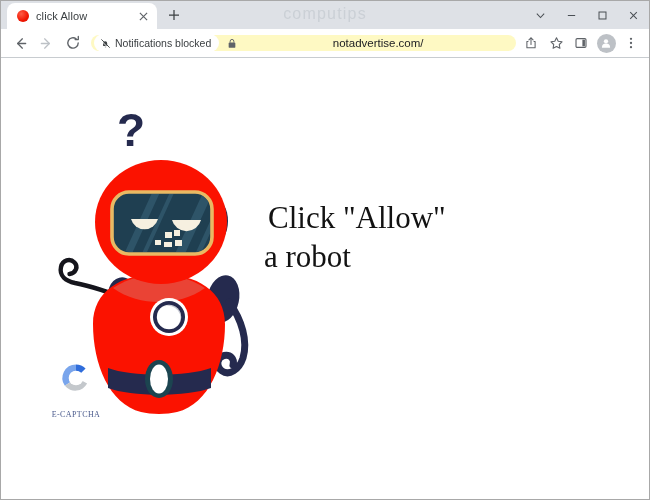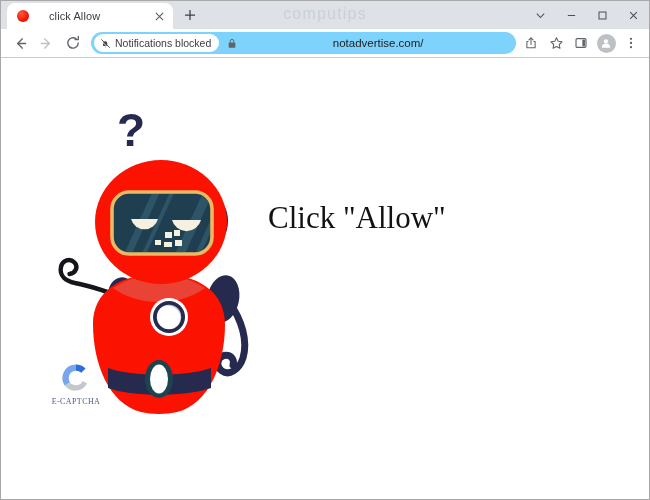--- a/index.html
+++ b/index.html
@@ -31,27 +31,27 @@
     background: #dee1e6;
     display: flex;
     align-items: flex-end;
     flex: 0 0 28px;
     padding-left: 6px;
   }
 
   .tab {
     position: relative;
     height: 26px;
-    width: 166px;
+    width: 150px;
     background: #ffffff;
     border-radius: 8px 8px 0 0;
     display: flex;
     align-items: center;
     padding: 0 6px 0 10px;
-    gap: 20px;
+    gap: 7px;
     z-index: 2;
   }
 
   .tab-favicon {
     width: 12px;
     height: 12px;
     border-radius: 50%;
     background: radial-gradient(circle at 35% 32%, #ff5b44 0%, #f01400 62%, #d11000 100%);
     flex: 0 0 12px;
   }
@@ -141,22 +141,22 @@
     justify-content: center;
     border-radius: 50%;
     color: #5f6368;
     flex: 0 0 25px;
   }
 
   .nav-btn.disabled { color: #bdc1c6; }
 
   #omnibox {
     flex: 1 1 auto;
-    height: 22px;
-    background: #7dd3fc;
+    height: 16px;
+    background: #fef9c3;
     border-radius: 11px;
     display: flex;
     align-items: center;
     margin-left: 5px;
     margin-right: 2px;
     padding-left: 3px;
     padding-right: 2px;
     min-width: 0;
   }
 
@@ -247,21 +247,21 @@
   .headline-line-3 { padding-left: 8px; }
 
   #captcha-badge {
     position: absolute;
     left: 42px;
     top: 303px;
     width: 66px;
     display: flex;
     flex-direction: column;
     align-items: center;
-    gap: 2px;
+    gap: 15px;
   }
 
   #captcha-label {
     font-family: "Liberation Serif", serif;
     font-size: 8px;
     letter-spacing: .4px;
     color: #4a5a8c;
   }
 </style>
 </head>
@@ -470,20 +470,21 @@
             <rect x="116" y="144" width="6" height="5"></rect>
             <rect x="125" y="146" width="8" height="5"></rect>
             <rect x="136" y="144" width="7" height="6"></rect>
           </g>
         </g>
       </svg>
     </div>
 
     <div id="headline-block">
       <div class="headline-line-1">Click "Allow"</div>
+      <div class="headline-line-3">a robot</div>
     </div>
 
     <div id="captcha-badge">
       <div style="width:34px;height:34px;">
         <svg width="34" height="34" viewBox="0 0 40 40" aria-hidden="true">
           <path d="M20 4 a16 16 0 0 0 -13.1 25.2 l6.6 -4.6 A8 8 0 0 1 20 12 Z" fill="#79a5ec"></path>
           <path d="M20 4 a16 16 0 0 1 11.3 4.7 l-5.7 5.7 A8 8 0 0 0 20 12 Z" fill="#2f6ddb"></path>
           <path d="M6.9 29.2 a16 16 0 0 0 26.2 -2.6 l-6.9 -4 A8 8 0 0 1 13.5 24.6 Z" fill="#c4c8cc"></path>
           <circle cx="20" cy="20" r="8.6" fill="#ffffff"></circle>
         </svg>

